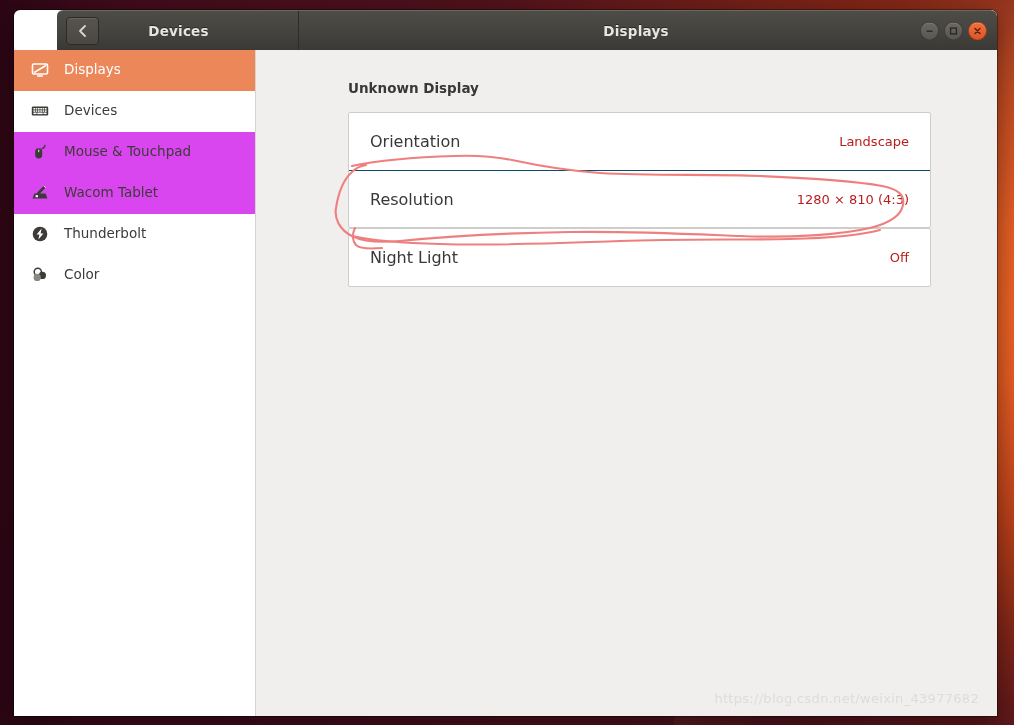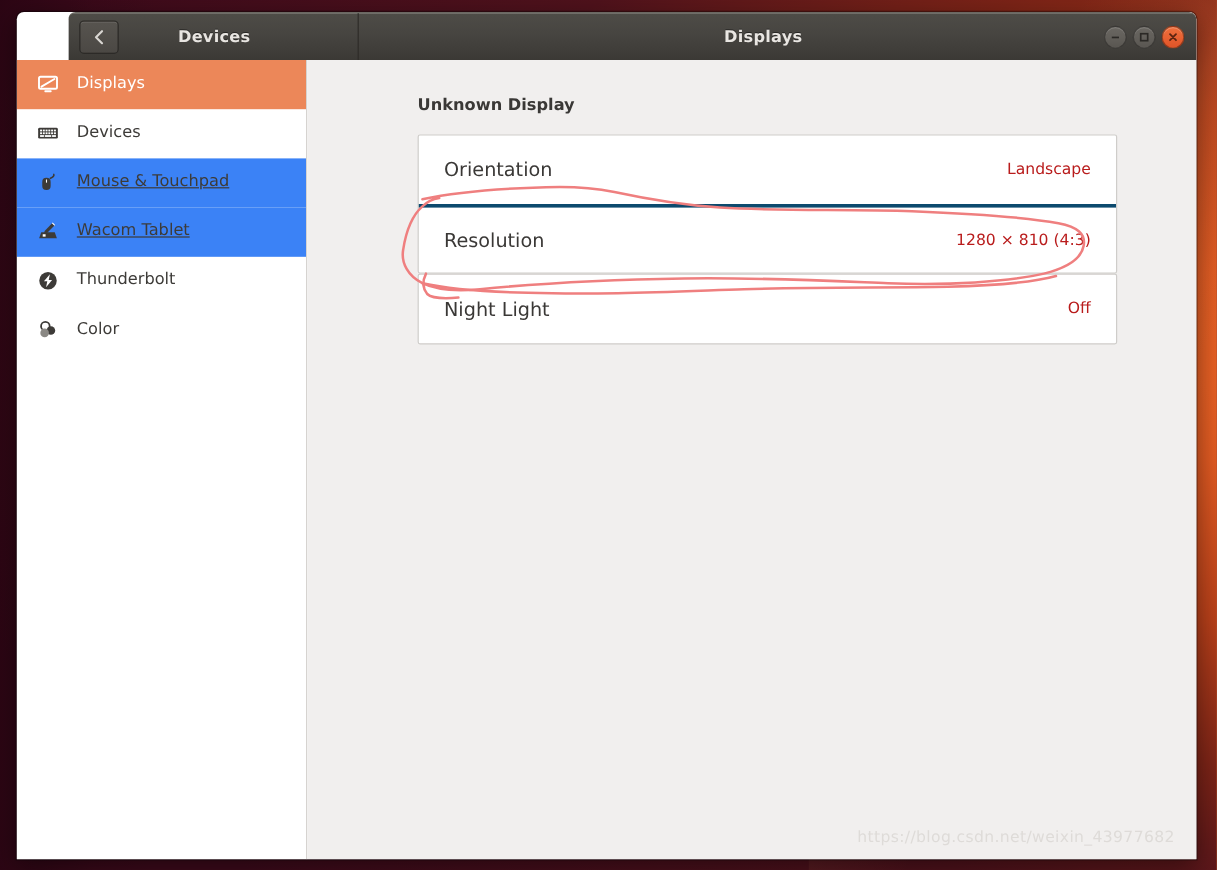--- a/index.html
+++ b/index.html
@@ -161,21 +161,21 @@
   .side-item {
     height: 41px;
     display: flex;
     align-items: center;
     padding-left: 16px;
     cursor: pointer;
     color: #3d3b38;
     font-size: 13.5px;
     border-bottom: 1px solid transparent;
   }
-  .side-item.alt { background: #3b82f6; text-decoration: underline; }
+  .side-item.alt { background: #d946ef; }
   .side-item.selected {
     background: #ec8759;
     color: #ffffff;
   }
   .side-icon {
     width: 20px;
     height: 20px;
     margin-right: 14px;
     display: flex;
     align-items: center;
@@ -210,21 +210,21 @@
   }
   .panel + .panel { }
   .panel-row {
     height: 57px;
     display: flex;
     align-items: center;
     justify-content: space-between;
     padding: 0 21px;
     cursor: pointer;
   }
-  .panel-row + .panel-row { border-top: 3px solid #0c4a6e; }
+  .panel-row + .panel-row { border-top: 1px solid #0c4a6e; }
   .row-label {
     font-size: 16px;
     color: #3a3836;
   }
   .row-value {
     font-size: 13px;
     color: #b91c1c;
   }
 
   

